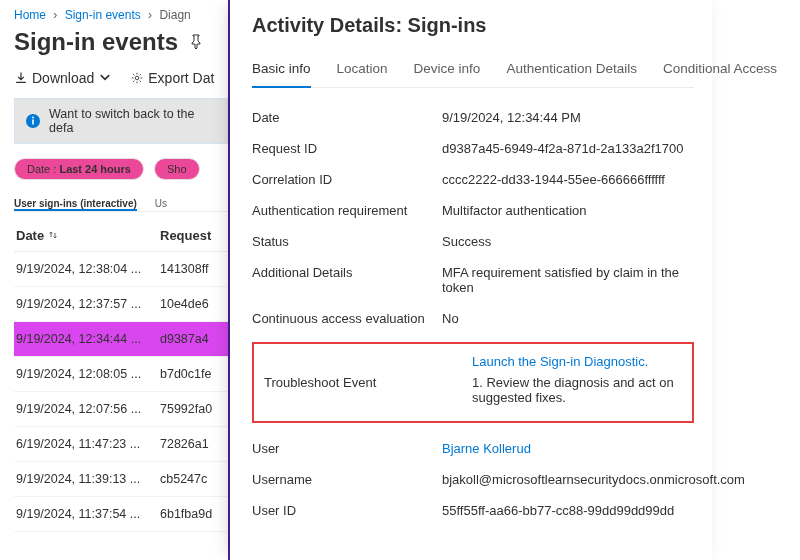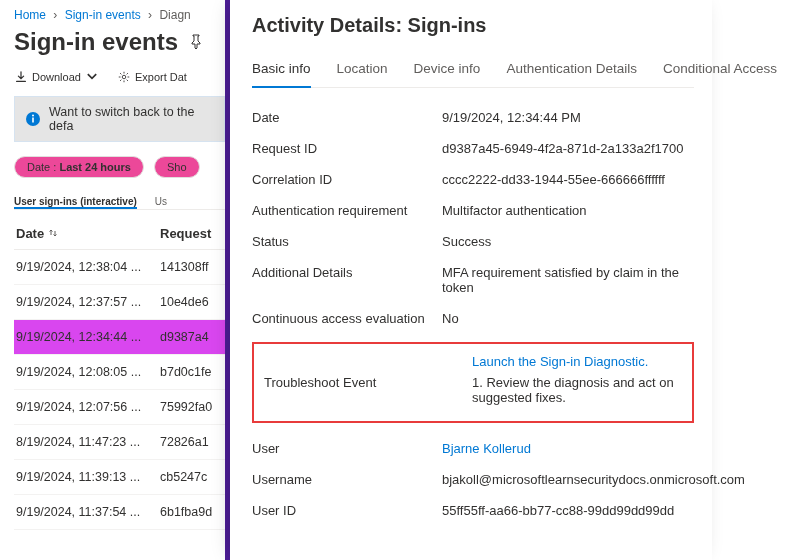--- a/index.html
+++ b/index.html
@@ -12,33 +12,33 @@
     height: 560px;
     overflow: hidden;
     position: relative;
   }
   .left-panel {
     position: absolute;
     left: 0; top: 0;
     width: 230px;
     height: 560px;
     padding: 8px 0 0 14px;
-    border-right: 5px solid #4c1d95;
+    border-right: 2px solid #4c1d95;
   }
   .breadcrumb {
     font-size: 12px;
     color: #605e5c;
     margin-bottom: 6px;
   }
   .breadcrumb a { color: #0078d4; text-decoration: none; }
   .breadcrumb .sep { color: #605e5c; margin: 0 4px; }
   .page-title-row { display: flex; align-items: center; gap: 10px; margin-bottom: 14px; }
   .page-title { font-size: 24px; font-weight: 600; color: #323130; }
   .pin-icon svg { width: 16px; height: 16px; stroke: #323130; fill: none; }
-  .cmdbar { display: flex; gap: 18px; align-items: center; font-size: 11px; margin-bottom: 12px; }
+  .cmdbar { display: flex; gap: 18px; align-items: center; font-size: 14px; margin-bottom: 12px; }
   .cmd-item { display: flex; align-items: center; gap: 4px; color: #323130; cursor: pointer; }
   .cmd-item svg { width: 14px; height: 14px; }
   .info-banner {
     background: #e5e5e5;
     border: 1px solid #d6e3f0;
     padding: 8px 10px;
     display: flex;
     align-items: center;
     gap: 8px;
     font-size: 12.5px;
@@ -219,21 +219,21 @@
       </div>
       <div class="grid-row">
         <div class="col-date ellip">9/19/2024, 12:08:05 ...</div>
         <div class="col-req ellip">b7d0c1fe</div>
       </div>
       <div class="grid-row">
         <div class="col-date ellip">9/19/2024, 12:07:56 ...</div>
         <div class="col-req ellip">75992fa0</div>
       </div>
       <div class="grid-row">
-        <div class="col-date ellip">8/19/2024, 11:47:23 ...</div>
+        <div class="col-date ellip">6/19/2024, 11:47:23 ...</div>
         <div class="col-req ellip">72826a1</div>
       </div>
       <div class="grid-row">
         <div class="col-date ellip">9/19/2024, 11:39:13 ...</div>
         <div class="col-req ellip">cb5247c</div>
       </div>
       <div class="grid-row">
         <div class="col-date ellip">9/19/2024, 11:37:54 ...</div>
         <div class="col-req ellip">6b1fba9d</div>
       </div>

